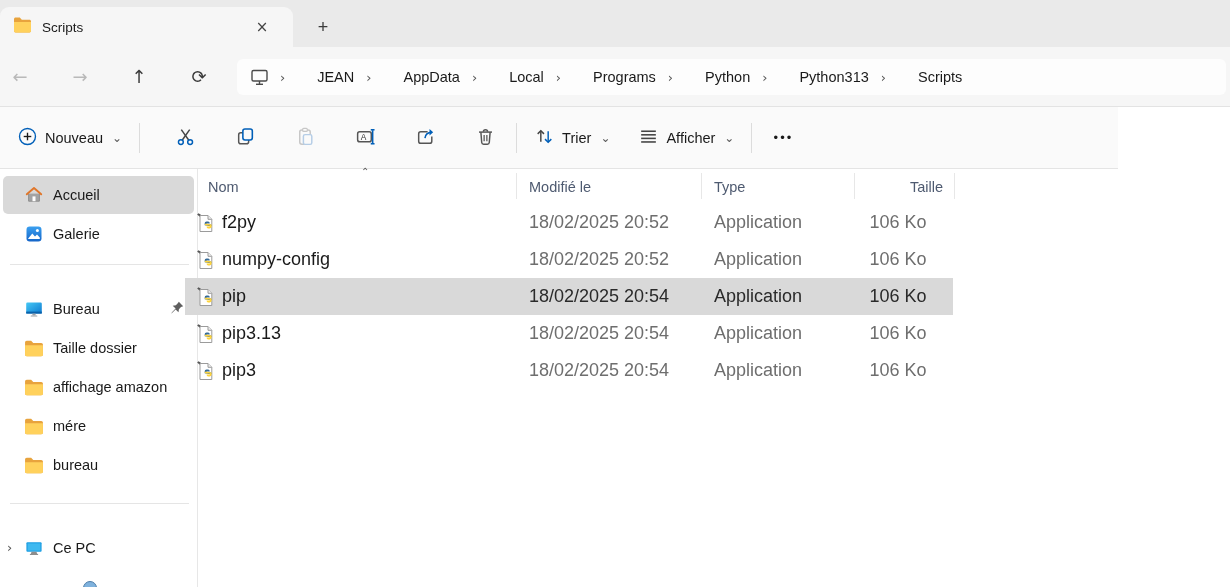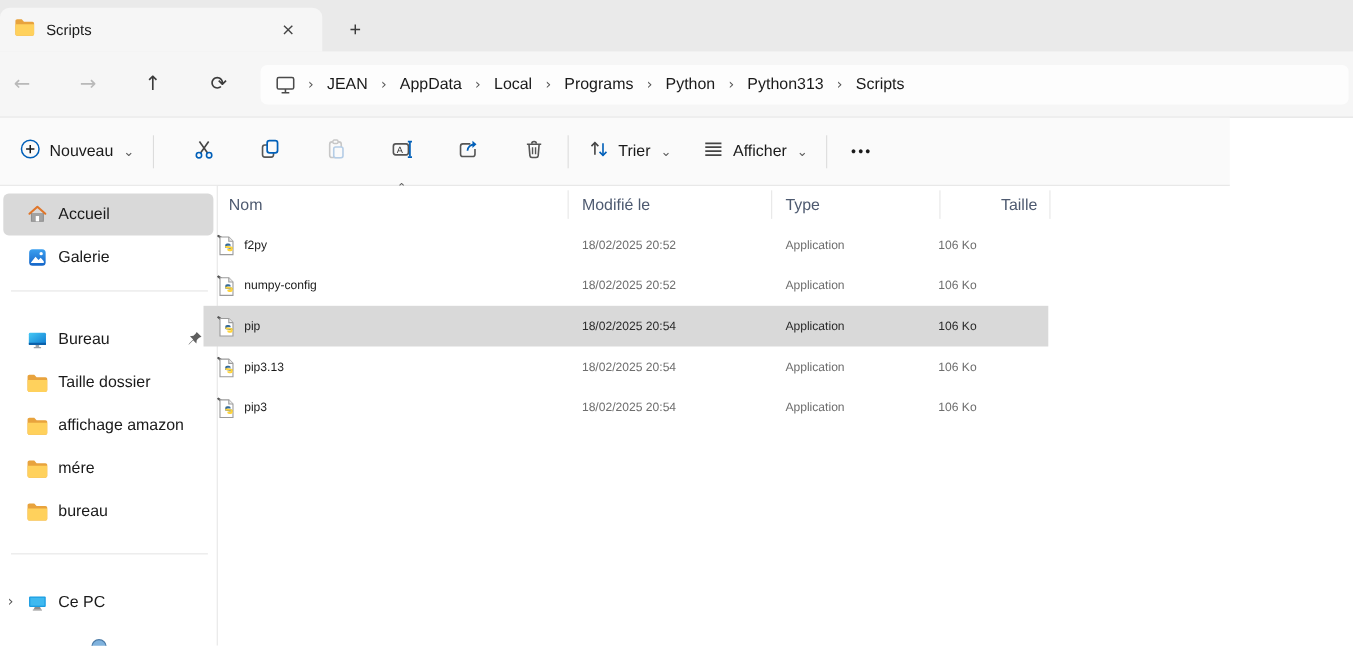--- a/index.html
+++ b/index.html
@@ -20,21 +20,21 @@
   
   .navbar { position:absolute; left:0; top:47px; width:1230px; height:60px; background:#f6f6f6;
     border-bottom:1px solid #e3e3e3; }
   .navbtn { position:absolute; top:16px; width:28px; height:28px; border:none; background:transparent;
     font-size:18px; line-height:28px; text-align:center; color:#3b3b3b; border-radius:4px;
     cursor:pointer; font-family:"DejaVu Sans",sans-serif; }
   .navbtn.disabled { color:#b9b9b9; }
   #nav-back{left:6px;} #nav-forward{left:66px;} #nav-up{left:125px;} #nav-refresh{left:185px;}
   .addressbar { position:absolute; left:237px; top:12px; width:989px; height:36px; background:#fdfdfd;
     border-radius:6px; display:flex; align-items:center; padding:0 8px 0 12px; font-size:14.5px; }
-  .crumb { padding:3px 6px; border-radius:4px; cursor:pointer; white-space:nowrap; }
+  .crumb { padding:3px 6px; border-radius:4px; cursor:pointer; white-space:nowrap;margin-left:20px; }
   .crumb-sep { color:#555; font-size:13px; padding:0 6px; font-family:"DejaVu Sans",sans-serif; }
   .addr-icon { display:inline-flex; margin-right:4px; }
 
   
   .toolbar { position:absolute; left:0; top:107px; width:1118px; height:62px; background:#fafafa;
     border-bottom:1px solid #e4e4e4; display:flex; align-items:center; }
   .tbtn { display:flex; align-items:center; gap:7px; border:none; background:transparent;
     height:38px; padding:0 9px; border-radius:4px; font-size:14.5px; color:#1a1a1a; cursor:pointer; }
   .ticon-btn { width:46px; justify-content:center; padding:0; }
   .tb-sep { width:1px; height:30px; background:#dcdcdc; margin:0 8px; }
@@ -65,26 +65,26 @@
   .listhead { position:relative; display:grid; grid-template-columns:330px 185px 153px 100px;
     height:35px; align-items:center; color:#4e5a70; font-size:14.5px; margin-left:3px; }
   .hc { padding-left:14px; cursor:pointer; }
   .hc.name { padding-left:23px; }
   .hc.size { text-align:right; padding-right:10px; }
   .hsep { position:absolute; top:4px; width:1px; height:26px; background:#e7e7e7; }
   .sort-ind { position:absolute; left:176px; top:-3px; color:#5a5a5a; font-size:10px;
     font-family:"DejaVu Sans",sans-serif; }
   .rows { margin-left:3px; }
   .frow { position:relative; display:grid; grid-template-columns:330px 185px 153px 100px;
-    height:37px; align-items:center; font-size:11px; cursor:default; width:768px; }
+    height:37px; align-items:center; font-size:18px; cursor:default; width:768px; }
   .frow.selected { background:#d9d9d9; }
   .cell-name { display:flex; align-items:center; padding-left:12px; color:#1a1a1a; }
   .cell-name .ficon { display:inline-flex; margin-right:8px; }
   .cell-dim { color:#6e6e6e; padding-left:14px; }
-  .cell-size { color:#6e6e6e; text-align:left; padding-right:10px; }
+  .cell-size { color:#6e6e6e; text-align:center; padding-right:10px; }
   .frow.selected .cell-dim, .frow.selected .cell-size { color:#2a2a2a; }
 </style>
 </head>
 <body>
 
 <div class="window">
 
   <div class="tabbar">
     <div class="tab">
       <span class="icon">

